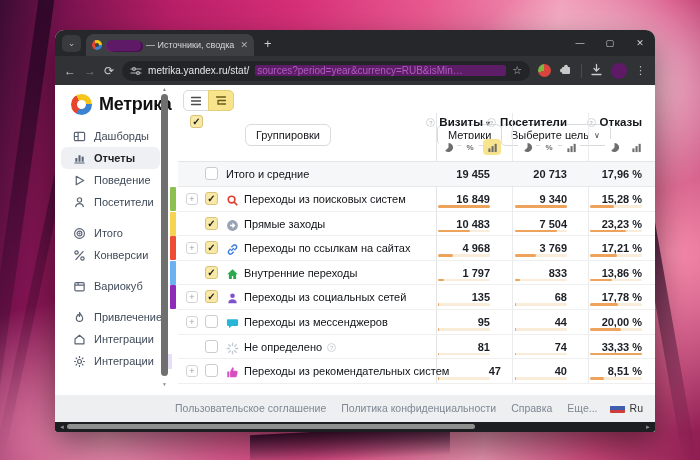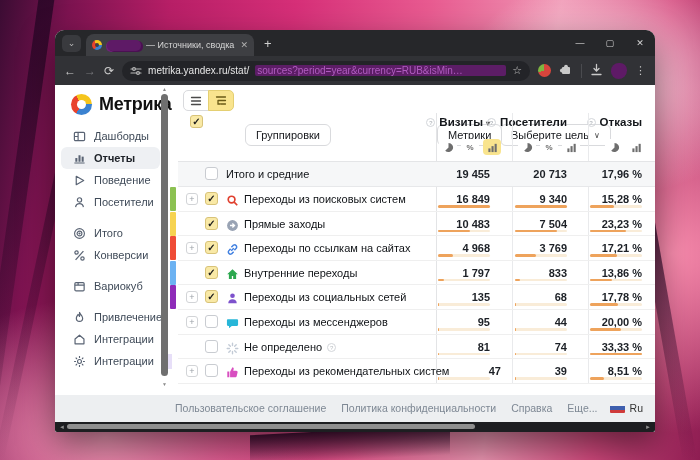--- a/index.html
+++ b/index.html
@@ -588,21 +588,21 @@
             </span>
      </div>
           <div class="row">
        <span class="exp">+</span>
        <span class="cb"></span>
        <span class="ricon" style="color:#d84fc0"><svg viewBox="0 0 14 14" fill="currentColor">
                 <path d="M1.4 6h2.2v6.2H1.4zM4.4 12.2V6.3L6.9 1.4c.9 0 1.6.8 1.4 1.7L7.8 5.1h3.3c.9 0 1.6.8 1.4 1.7l-1 4.2c-.2.7-.8 1.2-1.5 1.2z"></path>
               </svg></span>
        <span class="rlabel">Переходы из рекомендательных систем</span>
        <span class="val" style="right:154px">47</span>
-       <span class="val" style="right:88px">39</span>
+       <span class="val" style="right:88px">40</span>
        <span class="val" style="right:13px">8,51 %</span>
        <span class="bar" style="right:165px">
               <i style="width:1%"></i>
             </span>
        <span class="bar" style="right:88px">
               <i style="width:0.8%"></i>
             </span>
        <span class="bar" style="right:13px">
               <i style="width:26%"></i>
             </span>

